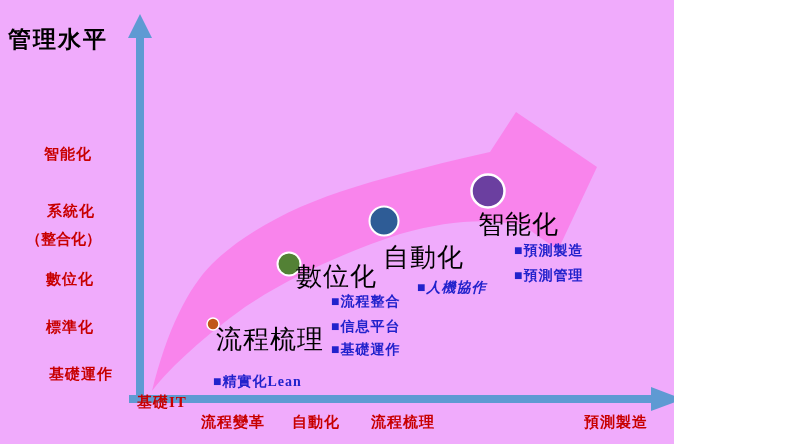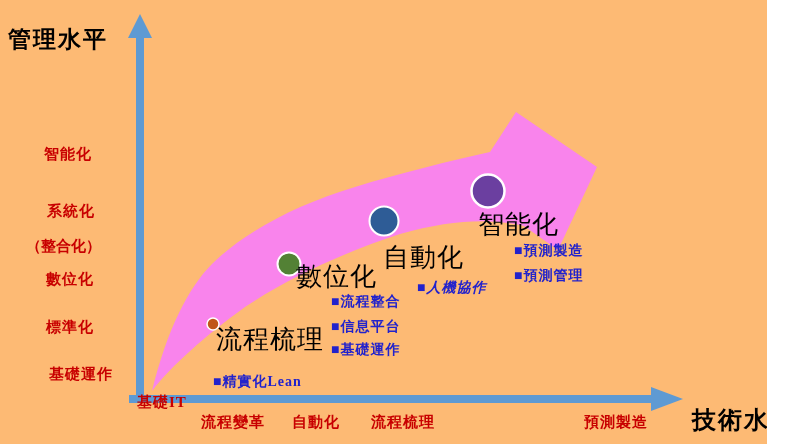--- a/index.html
+++ b/index.html
@@ -1,17 +1,17 @@
 <!DOCTYPE html>
 <html><head>
 <meta charset="utf-8">
 <style>
   html,body{margin:0;padding:0;background:#fff;}
   #stage{
-    position:relative;width:767px;height:444px;background:#fdba74;
+    position:relative;width:674px;height:444px;background:#f0abfc;
     overflow:hidden;
     font-family:"Liberation Serif","DejaVu Serif",serif;
   }
   #diagram-svg{position:absolute;left:0;top:0;}
   .txt{position:absolute;white-space:nowrap;line-height:1.15;}
   .axis-title{font-size:23px;font-weight:bold;color:#000000;letter-spacing:2px;}
   .red-label{font-size:15px;font-weight:bold;color:#C80000;letter-spacing:1px;}
   .stage-label{font-size:26px;color:#000000;letter-spacing:1px;}
   .item-label{font-size:14px;font-weight:bold;color:#2222CC;letter-spacing:1px;}
 </style>
@@ -37,21 +37,21 @@
     <circle cx="289" cy="264" r="11.5" stroke="#ffffff" stroke-width="2" fill="#538135"></circle>
     <circle cx="384" cy="221" r="14.5" stroke="#ffffff" stroke-width="2" fill="#2E5C96"></circle>
     <circle cx="488" cy="191" r="16.5" stroke="#ffffff" stroke-width="2.5" fill="#6B3FA0"></circle>
   </svg>
 
   <div class="txt axis-title" style="left:8px;top:27px;">管理水平</div>
   <div class="txt axis-title" style="left:692px;top:407px;font-size:24px;">技術水平</div>
 
   <div class="txt red-label" style="left:44px;top:146px;">智能化</div>
   <div class="txt red-label" style="left:47px;top:203px;">系統化</div>
-  <div class="txt red-label" style="left:26px;top:238px;letter-spacing:0;font-family:Liberation Serif, serif;">（整合化）</div>
+  <div class="txt red-label" style="left:26px;top:231px;letter-spacing:0;font-family:Liberation Serif, serif;">（整合化）</div>
   <div class="txt red-label" style="left:46px;top:271px;">數位化</div>
   <div class="txt red-label" style="left:46px;top:319px;">標準化</div>
   <div class="txt red-label" style="left:49px;top:366px;">基礎運作</div>
 
   <div class="txt red-label" style="left:137px;top:394px;">基礎IT</div>
   <div class="txt red-label" style="left:201px;top:414px;">流程變革</div>
   <div class="txt red-label" style="left:292px;top:414px;">自動化</div>
   <div class="txt red-label" style="left:371px;top:414px;">流程梳理</div>
   <div class="txt red-label" style="left:584px;top:414px;">預測製造</div>
 

